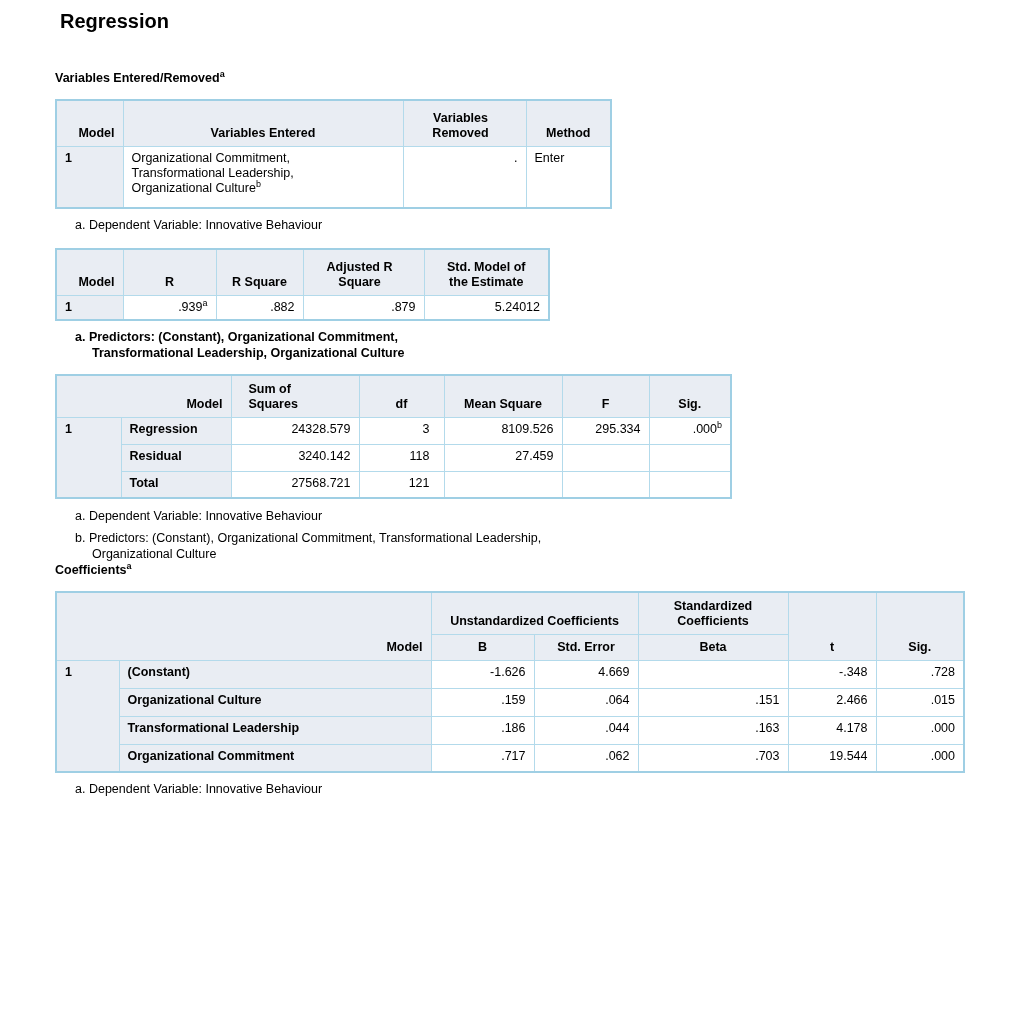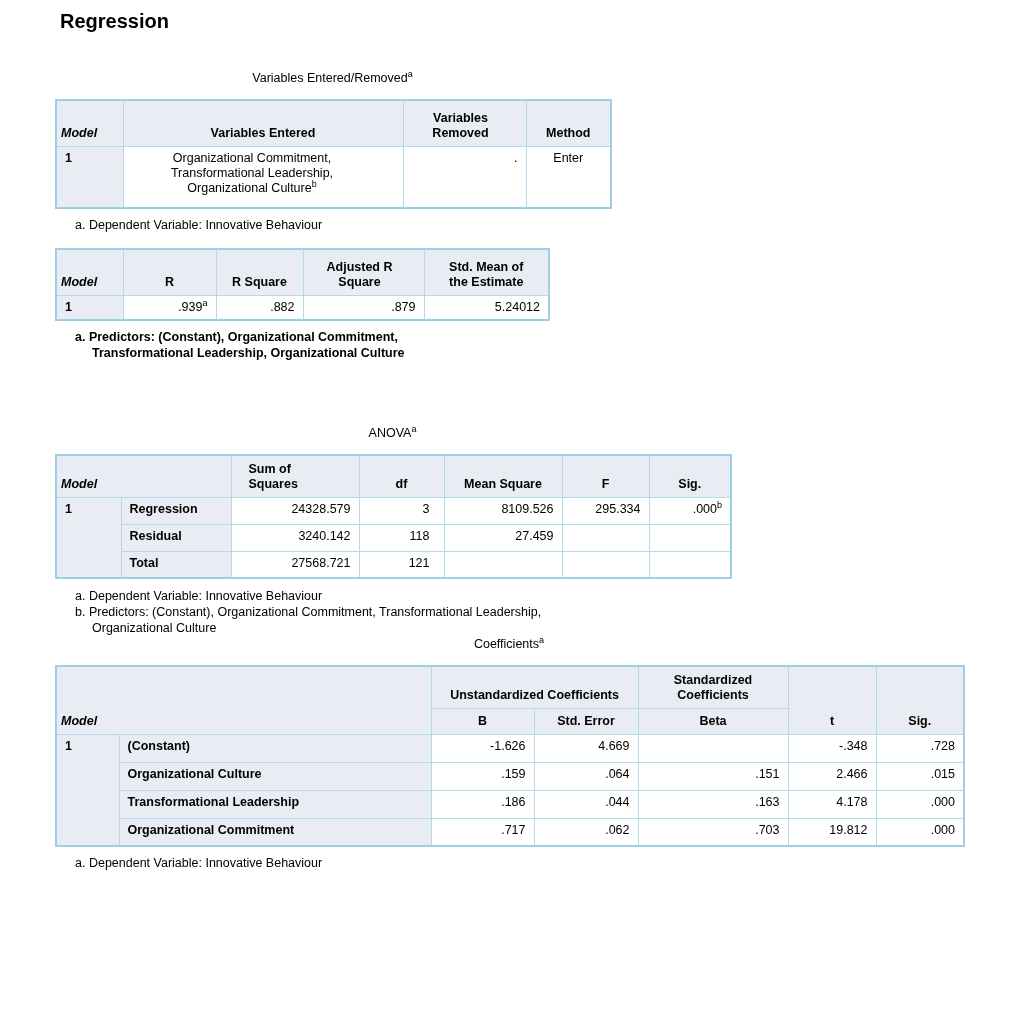--- a/index.html
+++ b/index.html
@@ -4,52 +4,52 @@
 <style>
   * { box-sizing: border-box; }
   html,body { margin:0; padding:0; }
   body {
     width:1024px; height:1024px; background:#ffffff; color:#000;
     font-family:"Liberation Sans", sans-serif; overflow:hidden;
   }
   .page { padding-left:55px; width:1024px; }
   h1 { font-size:20px; line-height:23px; margin:10px 0 0 5px; font-weight:bold; }
 
-  .tbl-title { font-weight:normal; font-size:12.5px; text-align:center; line-height:16px; }
+  .tbl-title { font-weight:bold; font-size:12.5px; text-align:left; line-height:16px; }
   .t1-w { width:555px; } .t2-w { width:493px; } .t3-w { width:675px; } .t4-w { width:908px; }
 
   table { border-collapse:collapse; table-layout:fixed; border:2px solid #9fcfe4; }
   th, td {
     border:1px solid #b3daeb; font-size:12.5px; line-height:15px;
     padding:2px 8px; overflow:hidden;
   }
   th { background:#e9edf3; font-weight:bold; vertical-align:bottom; text-align:center; padding-bottom:5px; }
-  th.model-h { text-align:left; padding-left:4px;font-style:italic; }
+  th.model-h { text-align:right; padding-left:4px; }
   td.mnum { background:#e9edf3; font-weight:bold; text-align:left; vertical-align:top; padding-top:4px; }
   td.lbl  { background:#e9edf3; font-weight:bold; text-align:left; vertical-align:top; padding-top:4px; }
   td.val  { text-align:right; vertical-align:top; background:#fff; padding-top:4px; }
-  td.txt  { text-align:center;  vertical-align:top; background:#fff; padding-top:4px; }
+  td.txt  { text-align:left;  vertical-align:top; background:#fff; padding-top:4px; }
   sup { font-size:9px; line-height:0; }
 
   
   th.wrap2   { padding-left:5px; padding-right:13px; }
   th.wrap2b  { padding-left:16px; padding-right:16px; }
   th.ss      { text-align:left; padding-left:17px; padding-right:50px; }
   td.entered { padding-right:30px; }
 
   .fn { font-size:12.5px; line-height:16px; margin-left:20px; padding-left:17px; text-indent:-17px; }
   .fn2 { width:360px;font-weight:bold; } .fn3b { width:540px; }
 
   
   .t1-title { margin-top:37px; }  .t1-table { margin-top:13px; }
   .fn-1a { margin-top:8px; }      .fn-1b { margin-top:7px; }
   .t2-title { margin-top:49px; }  .t2-table { margin-top:15px; }
   .fn-2a { margin-top:8px; }
   .t3-title { margin-top:64px; }  .t3-table { margin-top:13px; }
-  .fn-3a { margin-top:9px; }      .fn-3b { }
+  .fn-3a { margin-top:9px; }      .fn-3b { margin-top:6px; }
   .t4-title { }  .t4-table { margin-top:13px; }
   .fn-4a { margin-top:8px; }
 </style>
 </head>
 <body>
 
 <div class="page">
 
   <h1>Regression</h1>
 
@@ -88,35 +88,34 @@
         <col style="width:87px">
         <col style="width:121px">
         <col style="width:125px">
       </colgroup>
     <tbody>
         <tr style="height:46px">
       <th class="model-h">Model</th>
       <th>R</th>
       <th>R Square</th>
       <th class="wrap2">Adjusted R Square</th>
-      <th class="wrap2b">Std. Mean of the Estimate</th>
+      <th class="wrap2b">Std. Model of the Estimate</th>
     </tr>
     <tr style="height:25px">
       <td class="mnum">1</td>
       <td class="val"><span>.939</span><sup>a</sup></td>
       <td class="val">.882</td>
       <td class="val">.879</td>
       <td class="val">5.24012</td>
     </tr>
   </tbody>
     </table>
 
   <div class="fn fn2 fn-2a">a. Predictors: (Constant), Organizational Commitment, Transformational Leadership, Organizational Culture</div>
 
-  <div class="tbl-title t3-w t3-title"><span>ANOVA</span><sup>a</sup></div>
 
   <table class="t3-w t3-table">
     <colgroup>
         <col style="width:65px">
         <col style="width:110px">
         <col style="width:128px">
         <col style="width:85px">
         <col style="width:118px">
         <col style="width:87px">
         <col style="width:82px">
@@ -209,21 +208,21 @@
       <td class="val">.044</td>
       <td class="val">.163</td>
       <td class="val">4.178</td>
       <td class="val">.000</td>
     </tr>
     <tr style="height:28px">
       <td class="lbl">Organizational Commitment</td>
       <td class="val">.717</td>
       <td class="val">.062</td>
       <td class="val">.703</td>
-      <td class="val">19.812</td>
+      <td class="val">19.544</td>
       <td class="val">.000</td>
     </tr>
   </tbody>
     </table>
 
   <div class="fn fn-4a">a. Dependent Variable: Innovative Behaviour</div>
 
 </div>
 
 </body></html>

